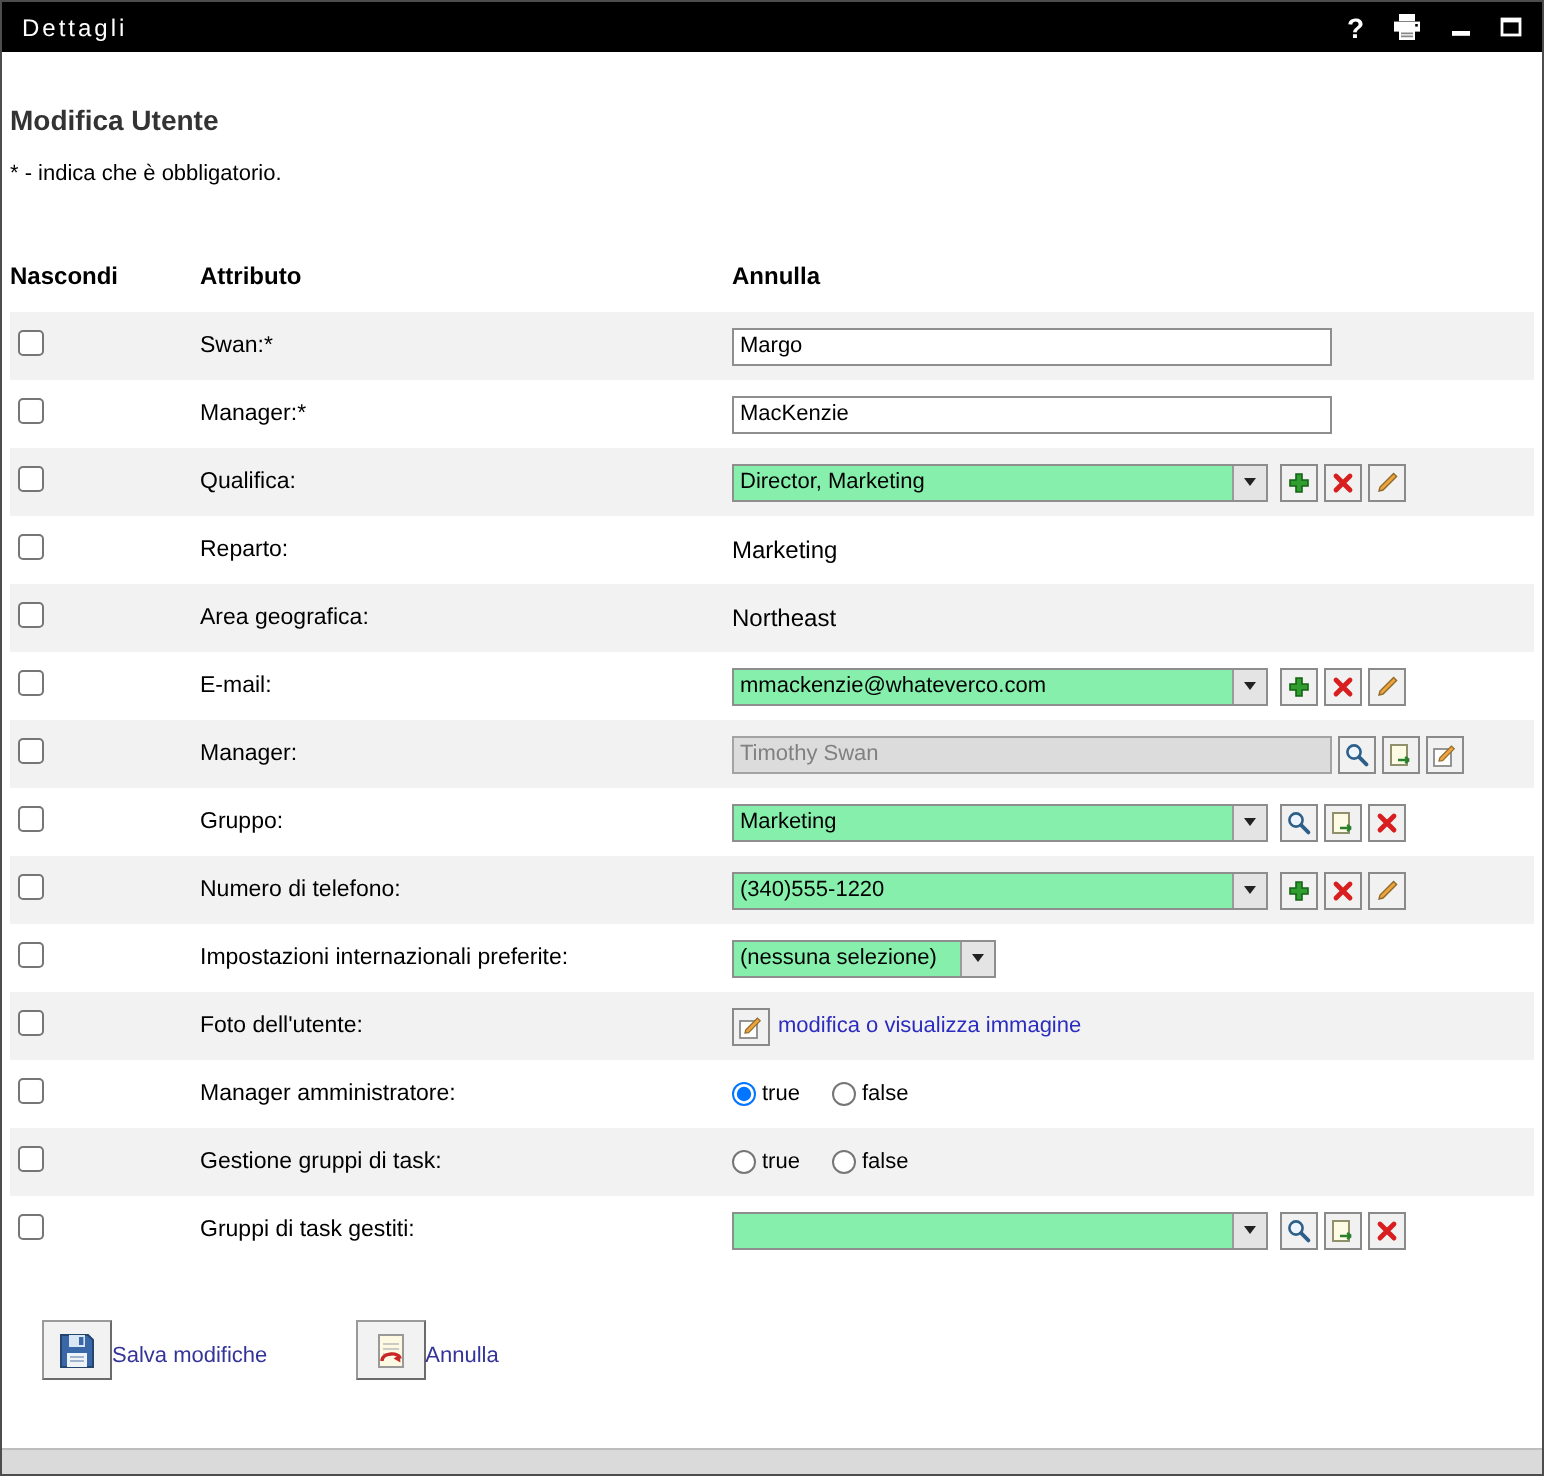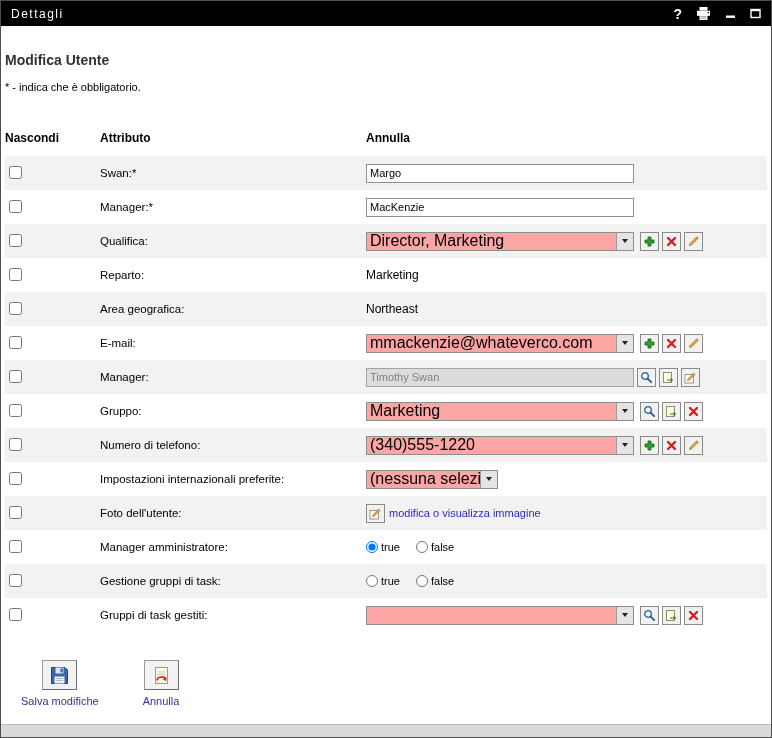--- a/index.html
+++ b/index.html
@@ -13,35 +13,35 @@
   .tb-ic{display:inline-flex;cursor:pointer}
   .content{padding:0 4px}
   .page-title{margin-top:26px;font-size:14px;font-weight:bold;color:#333}
   .note{margin-top:13px;font-size:11px;color:#000}
   .thead{display:grid;grid-template-columns:95px 266px 1fr;margin-top:38px;padding-bottom:11px;font-size:12px;font-weight:bold}
   .row{display:grid;grid-template-columns:95px 266px 1fr;align-items:center;min-height:34px;font-size:11.5px}
   .row.shade{background:#f2f2f2}
   .c1{padding-left:4px}
   .cb{width:13px;height:13px;cursor:pointer}
   .c3{display:flex;align-items:center;gap:3px}
-  .ti{width:268px;height:19px;border:1px solid #8e8e8e;font-size:11px;font-family:"Liberation Sans",sans-serif;padding:1px 3px;background:#fff}
+  .ti{width:300px;height:19px;border:1px solid #8e8e8e;font-size:11px;font-family:"Liberation Sans",sans-serif;padding:1px 3px;background:#fff}
   .ti.disabled{background:#dcdcdc;color:#808080;border-color:#a3a3a3}
-  .sel{width:268px;height:19px;border:1px solid #8e8e8e;background:#fca5a5;display:flex;align-items:center;font-size:16px;cursor:default;margin-right:3px}
+  .sel{width:268px;height:19px;border:1px solid #8e8e8e;background:#86efac;display:flex;align-items:center;font-size:11px;cursor:default;margin-right:3px}
   .sel.narrow{width:132px}
   .sel-txt{padding-left:3px;flex:1;white-space:nowrap;overflow:hidden}
   .sel-btn{width:17px;align-self:stretch;background:#e4e4e4;border-left:1px solid #9a9a9a;display:flex;align-items:center;justify-content:center;cursor:pointer}
   .tri{width:0;height:0;border-left:3.5px solid transparent;border-right:3.5px solid transparent;border-top:4.5px solid #222}
   .ibtn{width:19px;height:19px;border:1px solid #8a8a8a;background:#f1f1f1;display:inline-flex;align-items:center;justify-content:center;padding:0;cursor:pointer}
   .static{font-size:12px}
   .link{color:#2b2bbf;font-size:11px;text-decoration:none;cursor:pointer;margin-left:1px}
   .radios{gap:16px}
   .rlbl{display:inline-flex;align-items:flex-start;gap:3px;font-size:11px;cursor:pointer}
   .rlbl input{width:12px;height:12px;margin:0;cursor:pointer}
   .actions{display:flex;gap:44px;margin-top:28px;padding-left:16px}
-  .action{display:flex;flex-direction:column;align-items:center;cursor:pointer}
+  .action{display:flex;align-items:center;cursor:pointer}
   .iconbox{width:35px;height:30px;border:1px solid #9a9a9a;border-right-color:#6b6b6b;border-bottom-color:#6b6b6b;background:#f2f2f2;display:flex;align-items:center;justify-content:center}
   .alabel{margin-top:5px;font-size:11px;color:#333399}
   .bottom-strip{position:absolute;left:0;right:0;bottom:0;height:13px;background:#dadada;border-top:1px solid #bdbdbd}
 </style>
 </head>
 <body>
 
 <div class="window">
 
   <div class="titlebar">

